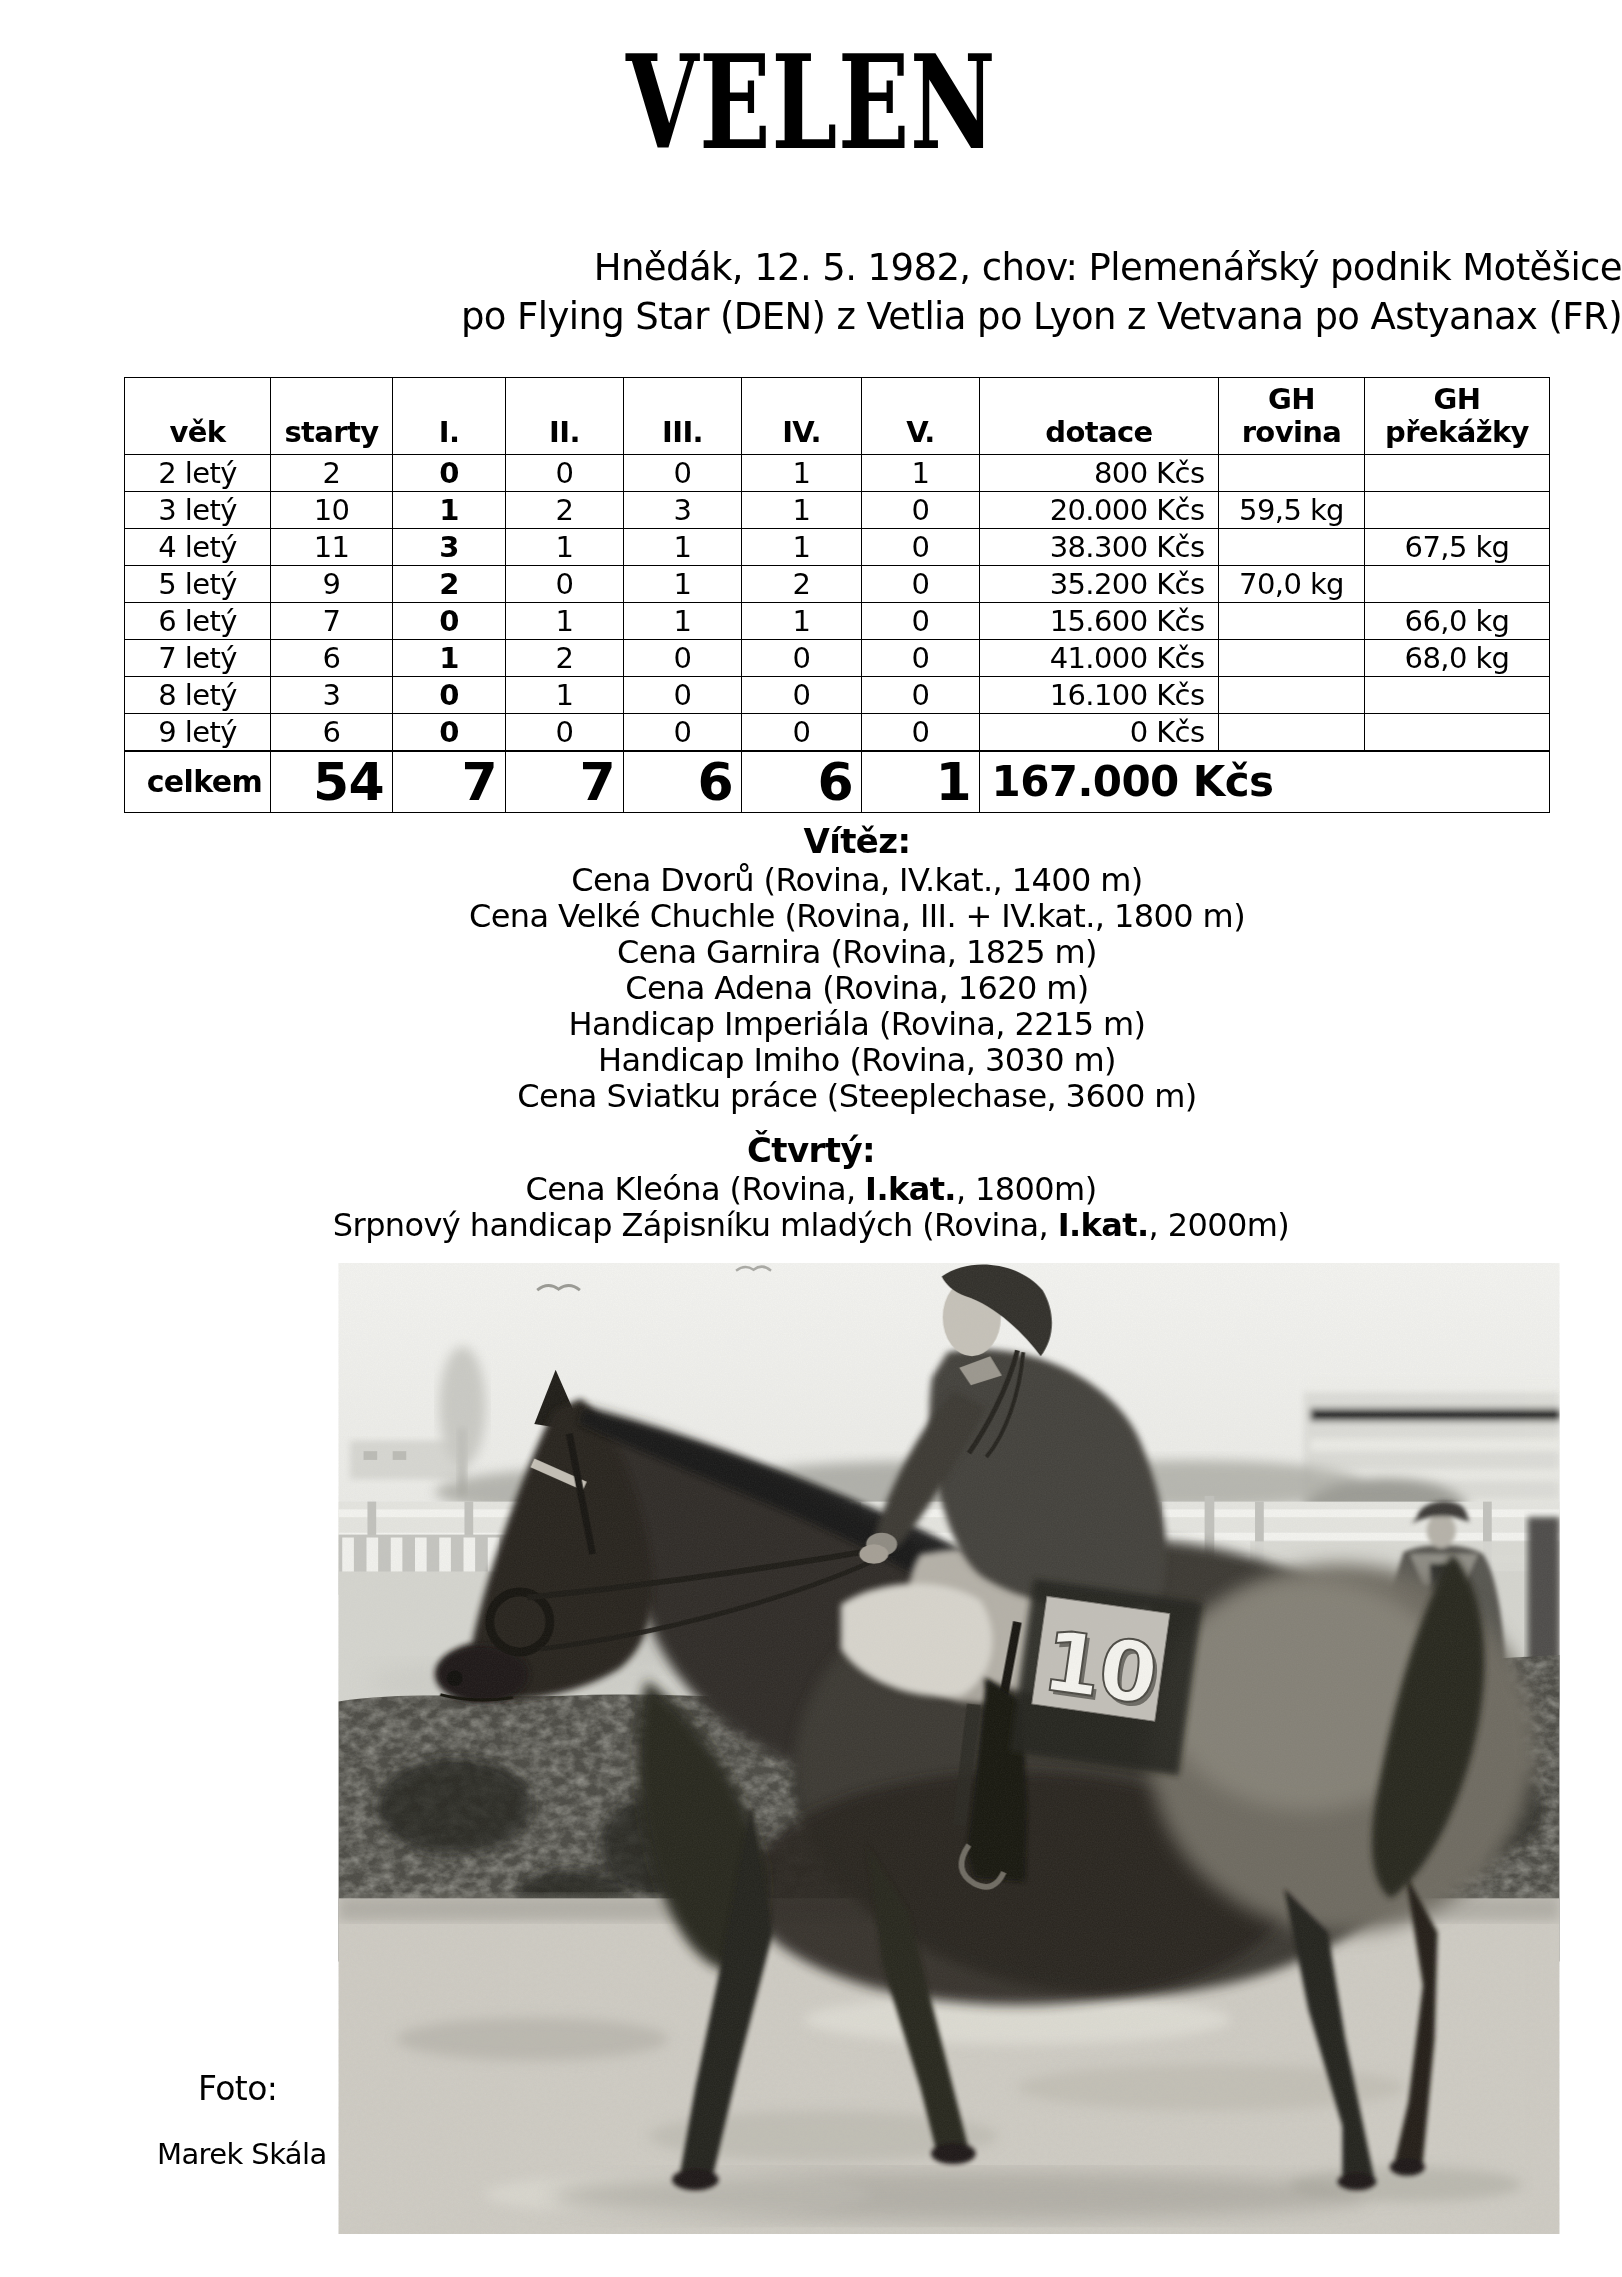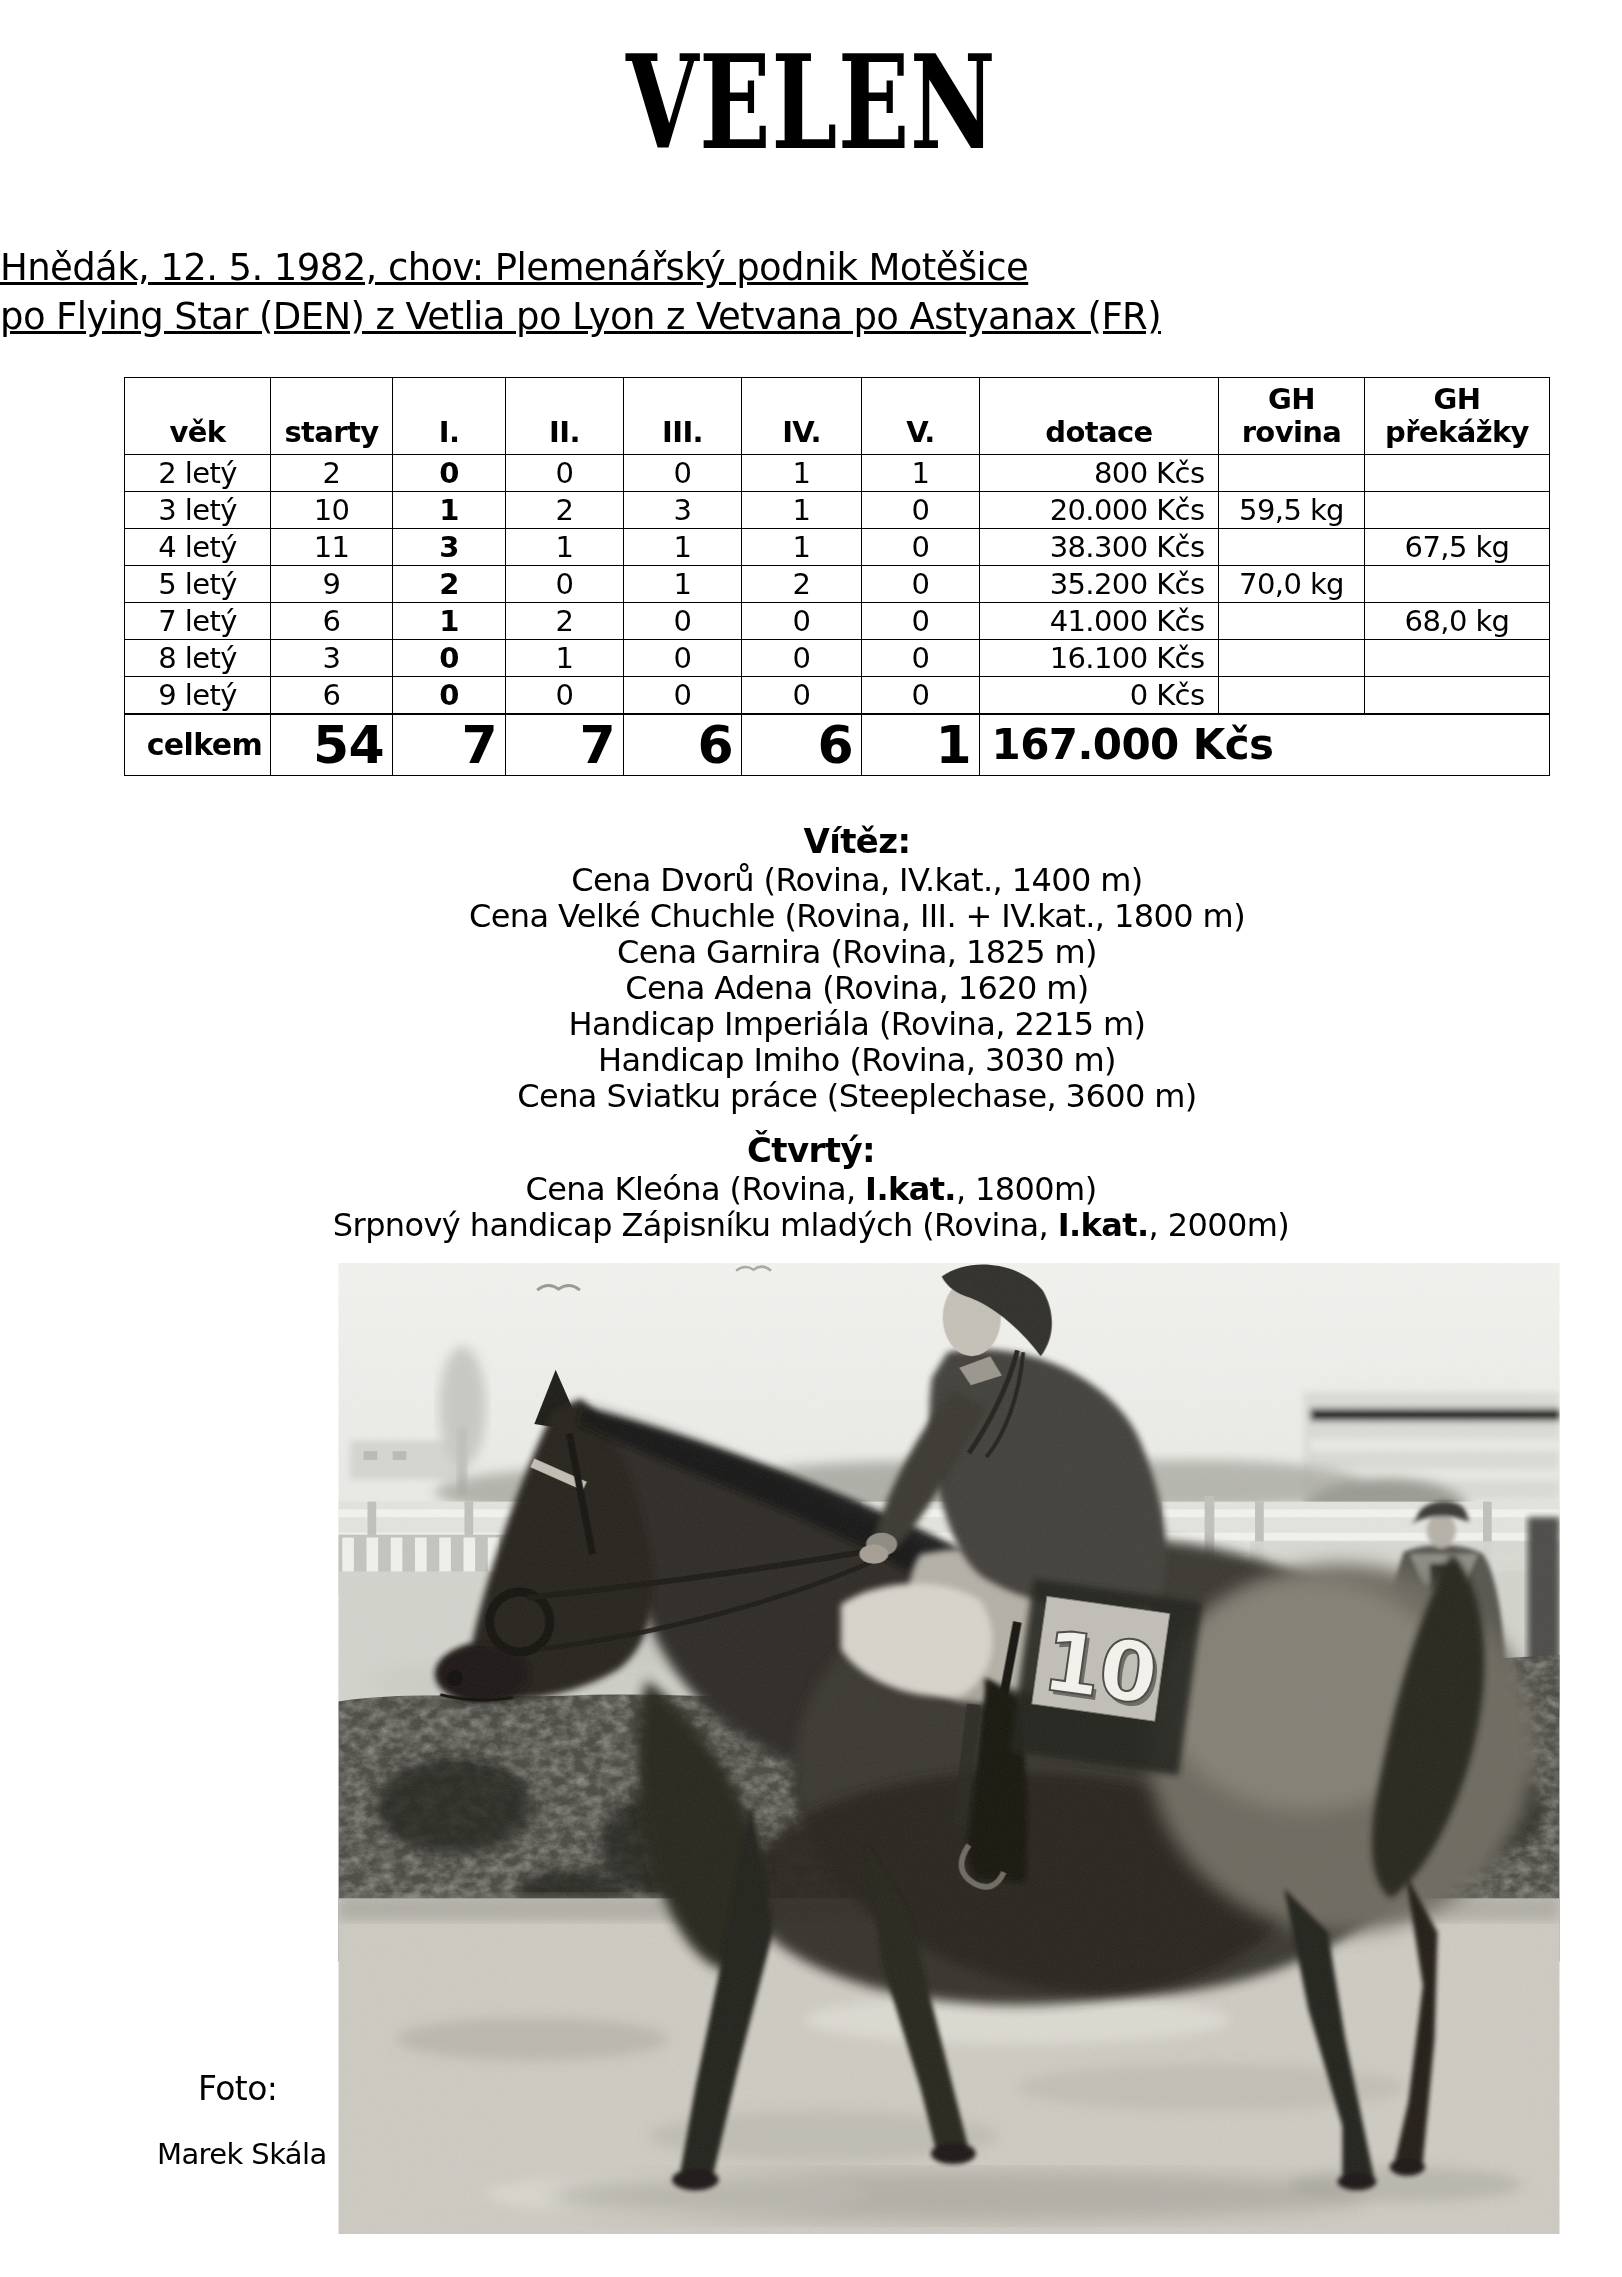--- a/index.html
+++ b/index.html
@@ -14,21 +14,21 @@
   .title-wrap .title{
     display:inline-block;
     font-family:"DejaVu Serif","Liberation Serif",serif;
     font-weight:700;font-size:130px;line-height:1.05;
     transform:scaleX(0.72);transform-origin:center top;
     letter-spacing:1px;
   }
   
   .subtitle{
     position:absolute;top:243px;left:0;width:100%;
-    text-align:left;font-size:37px;line-height:49px;font-weight:400;text-decoration:underline;
+    text-align:right;font-size:37px;line-height:49px;font-weight:400;
   }
   
   table.stats{
     position:absolute;left:124px;top:377px;width:1425px;
     border-collapse:collapse;table-layout:fixed;
     font-size:29px;
   }
   table.stats th,table.stats td{
     border:1.9px solid #000;padding:0 7.8px;white-space:nowrap;overflow:hidden;
   }
@@ -150,20 +150,32 @@
         <td>5 letý</td>
         <td>9</td>
         <td class="col-first">2</td>
         <td>0</td>
         <td>1</td>
         <td>2</td>
         <td>0</td>
         <td class="dotace">35.200 Kčs</td>
         <td class="kg">70,0 kg</td>
         <td class="kg"></td>
+      </tr>
+      <tr>
+        <td>6 letý</td>
+        <td>7</td>
+        <td class="col-first">0</td>
+        <td>1</td>
+        <td>1</td>
+        <td>1</td>
+        <td>0</td>
+        <td class="dotace">15.600 Kčs</td>
+        <td class="kg"></td>
+        <td class="kg">66,0 kg</td>
       </tr>
       <tr>
         <td>7 letý</td>
         <td>6</td>
         <td class="col-first">1</td>
         <td>2</td>
         <td>0</td>
         <td>0</td>
         <td>0</td>
         <td class="dotace">41.000 Kčs</td>

